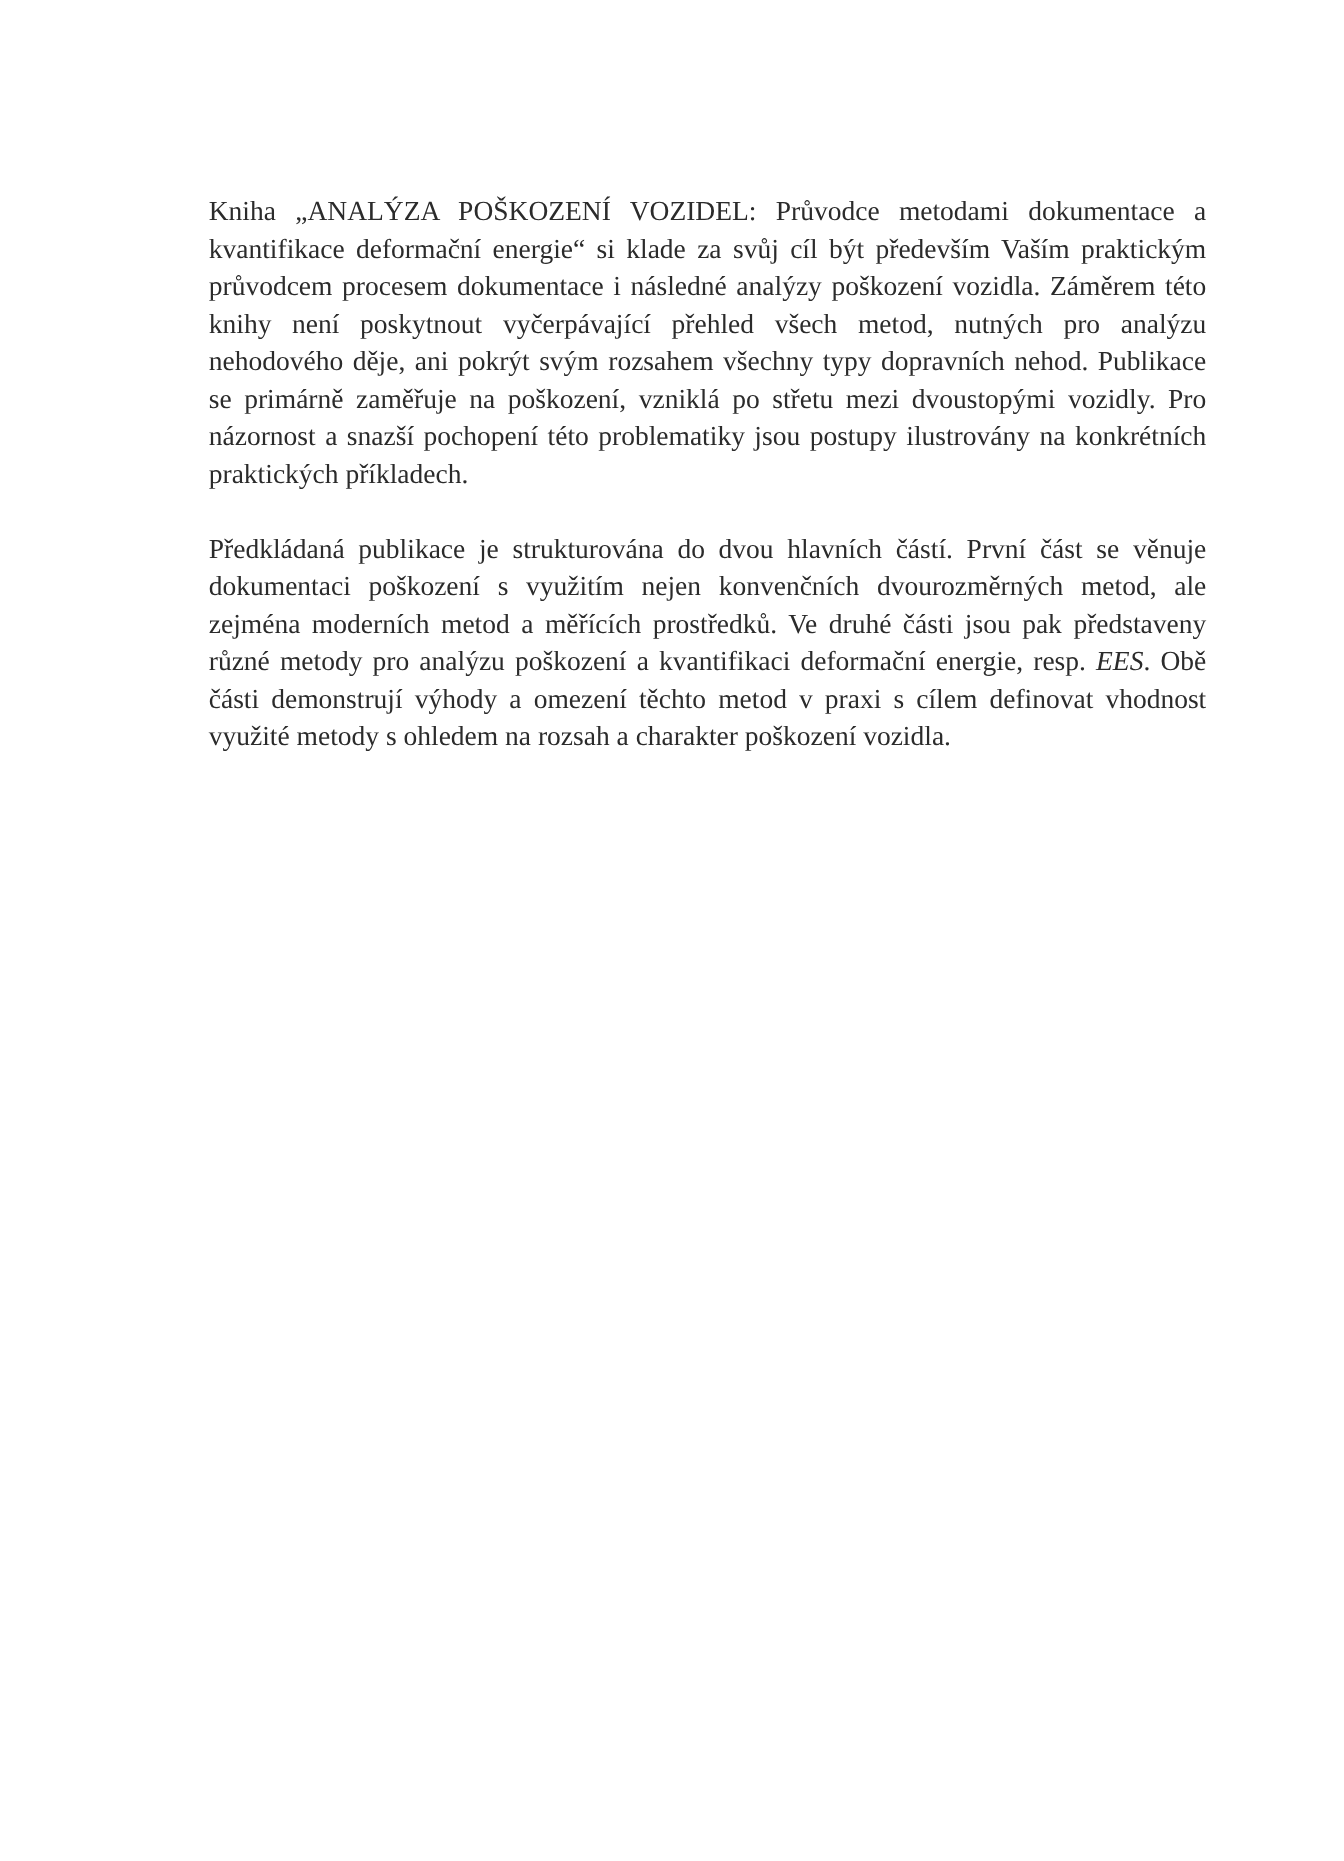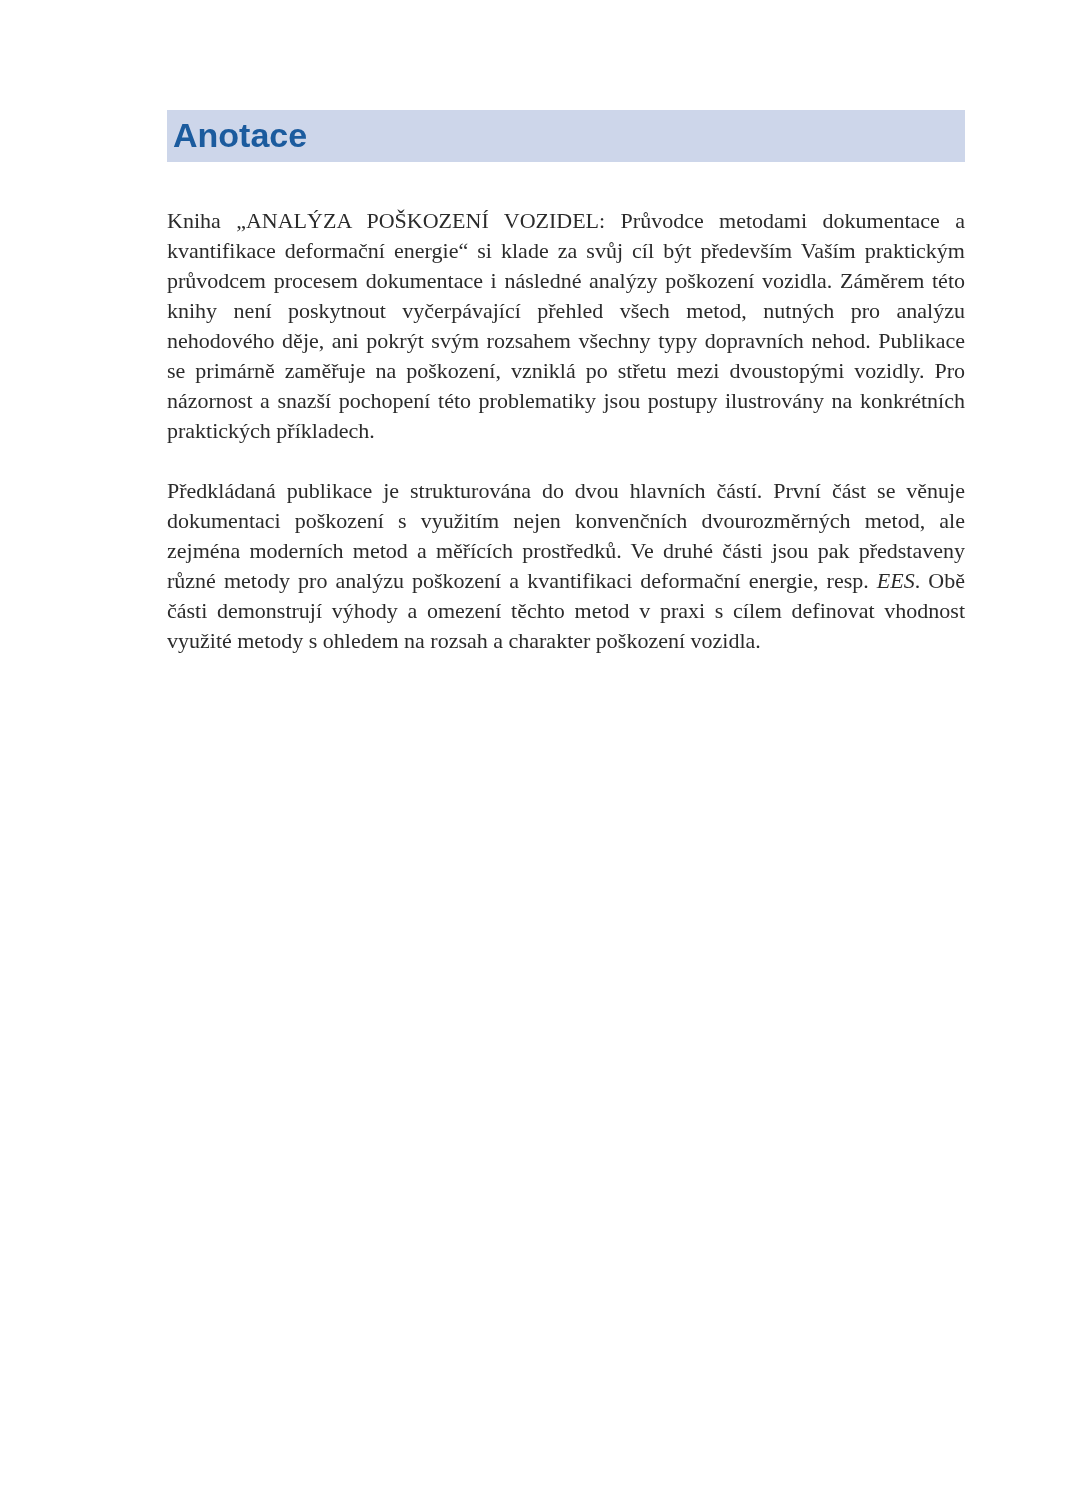--- a/index.html
+++ b/index.html
@@ -56,23 +56,20 @@
   .body-text em {
     font-style: italic;
   }
 </style>
 </head>
 <body>
 
 <div class="page">
   <div class="content">
 
-    <div class="header-bar">
-      <span class="header-title">Anotace</span>
-    </div>
 
     <div class="body-text">
       <p>Kniha „ANALÝZA POŠKOZENÍ VOZIDEL: Průvodce metodami dokumentace a kvantifikace deformační energie“ si klade za svůj cíl být především Vaším praktickým průvodcem procesem dokumentace i následné analýzy poškození vozidla. Záměrem této knihy není poskytnout vyčerpávající přehled všech metod, nutných pro analýzu nehodového děje, ani pokrýt svým rozsahem všechny typy dopravních nehod. Publikace se primárně zaměřuje na poškození, vzniklá po střetu mezi dvoustopými vozidly. Pro názornost a snazší pochopení této problematiky jsou postupy ilustrovány na konkrétních praktických příkladech.</p>
 
       <p><span>Předkládaná publikace je strukturována do dvou hlavních částí. První část se věnuje dokumentaci poškození s využitím nejen konvenčních dvourozměrných metod, ale zejména moderních metod a měřících prostředků. Ve druhé části jsou pak představeny různé metody pro analýzu poškození a kvantifikaci deformační energie, resp. </span><em>EES</em><span>. Obě části demonstrují výhody a omezení těchto metod v praxi s cílem definovat vhodnost využité metody s ohledem na rozsah a charakter poškození vozidla.</span></p>
     </div>
 
   </div>
 </div>
 

